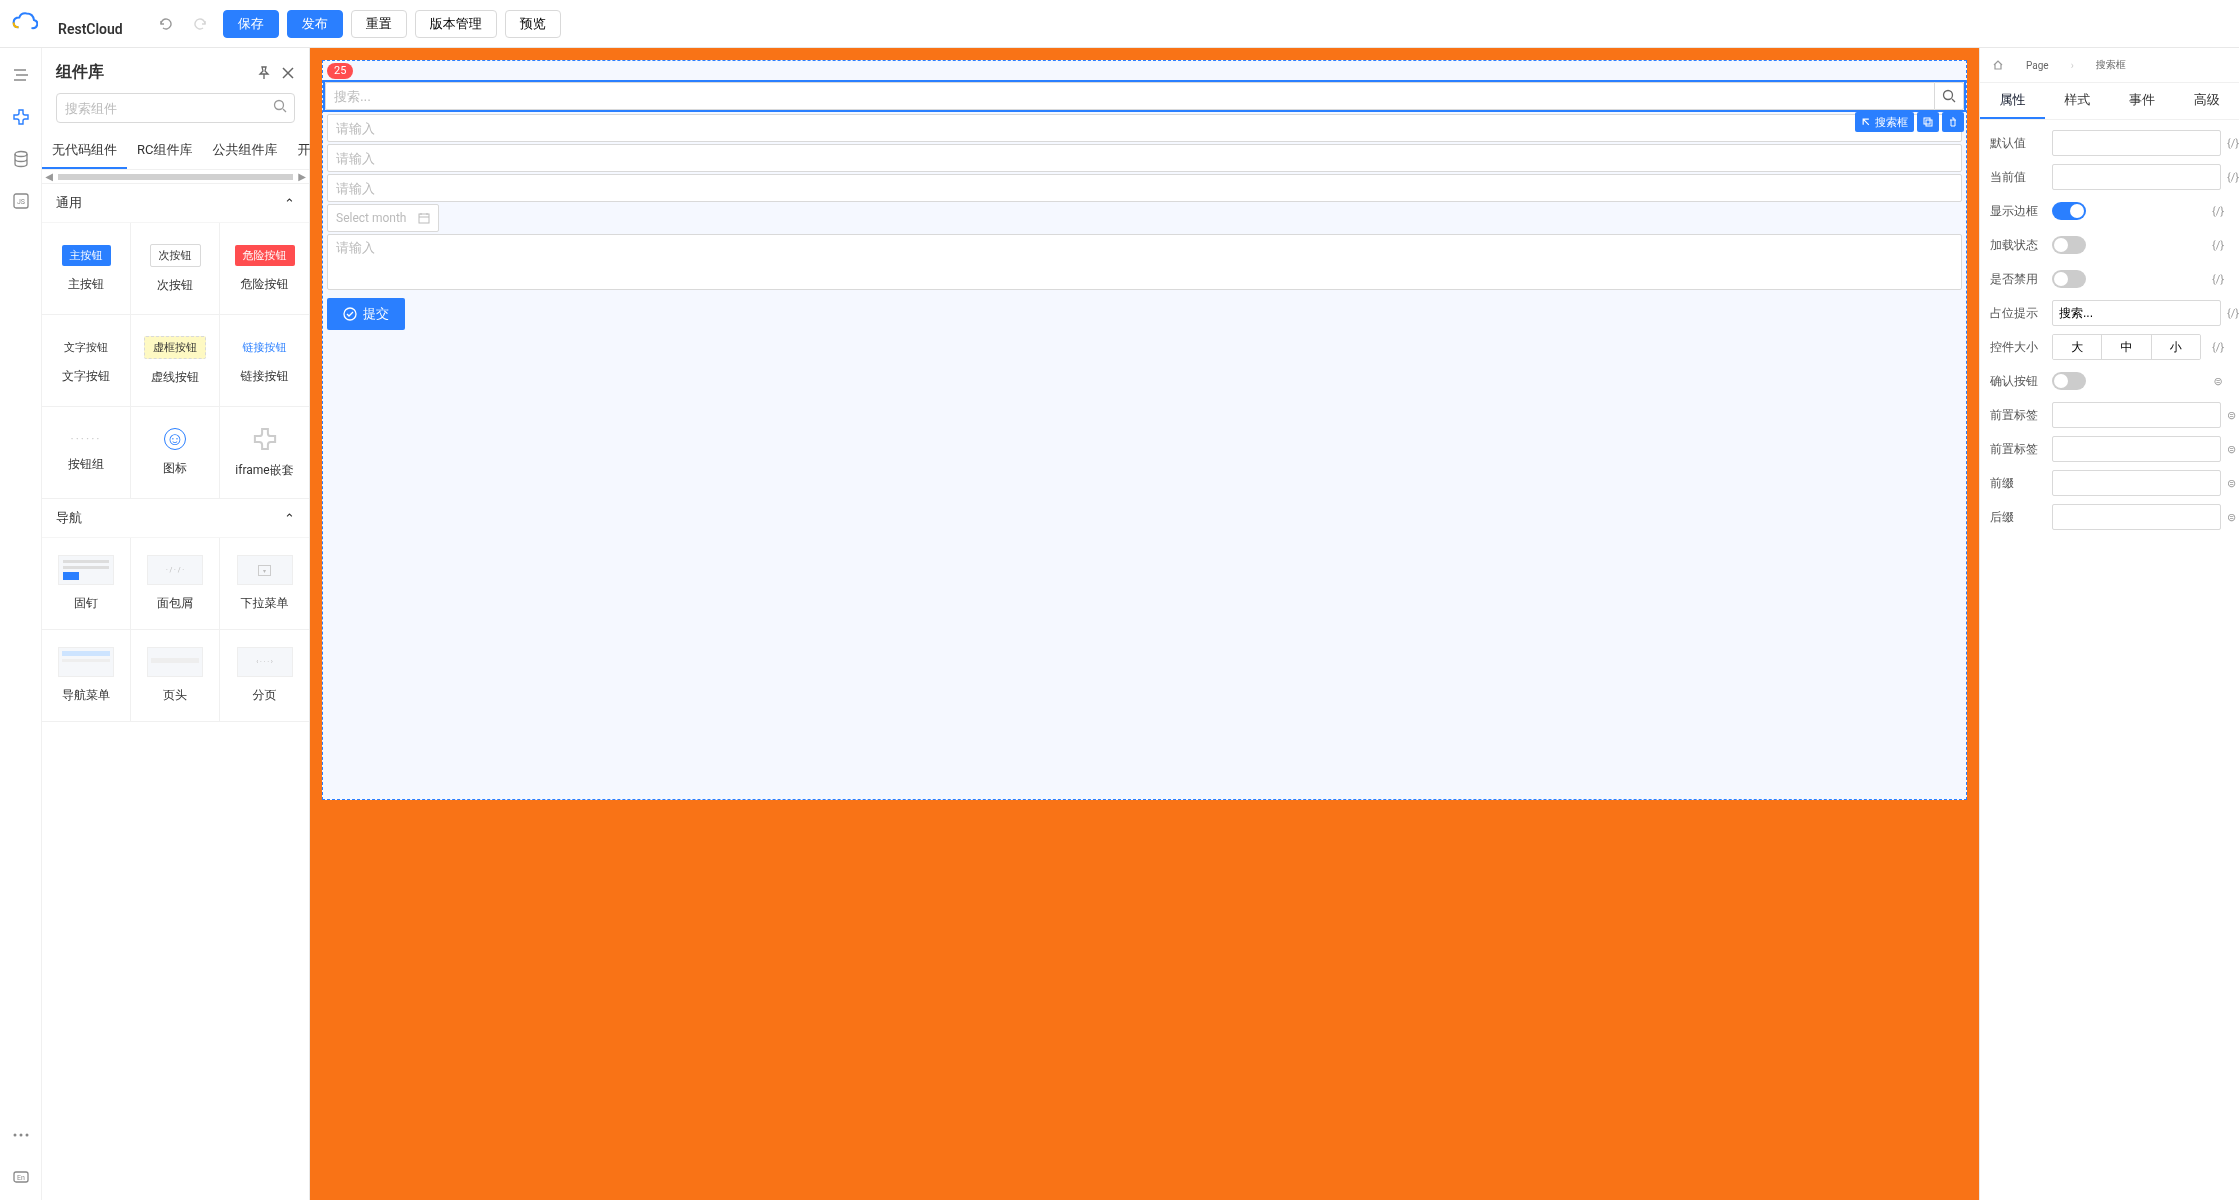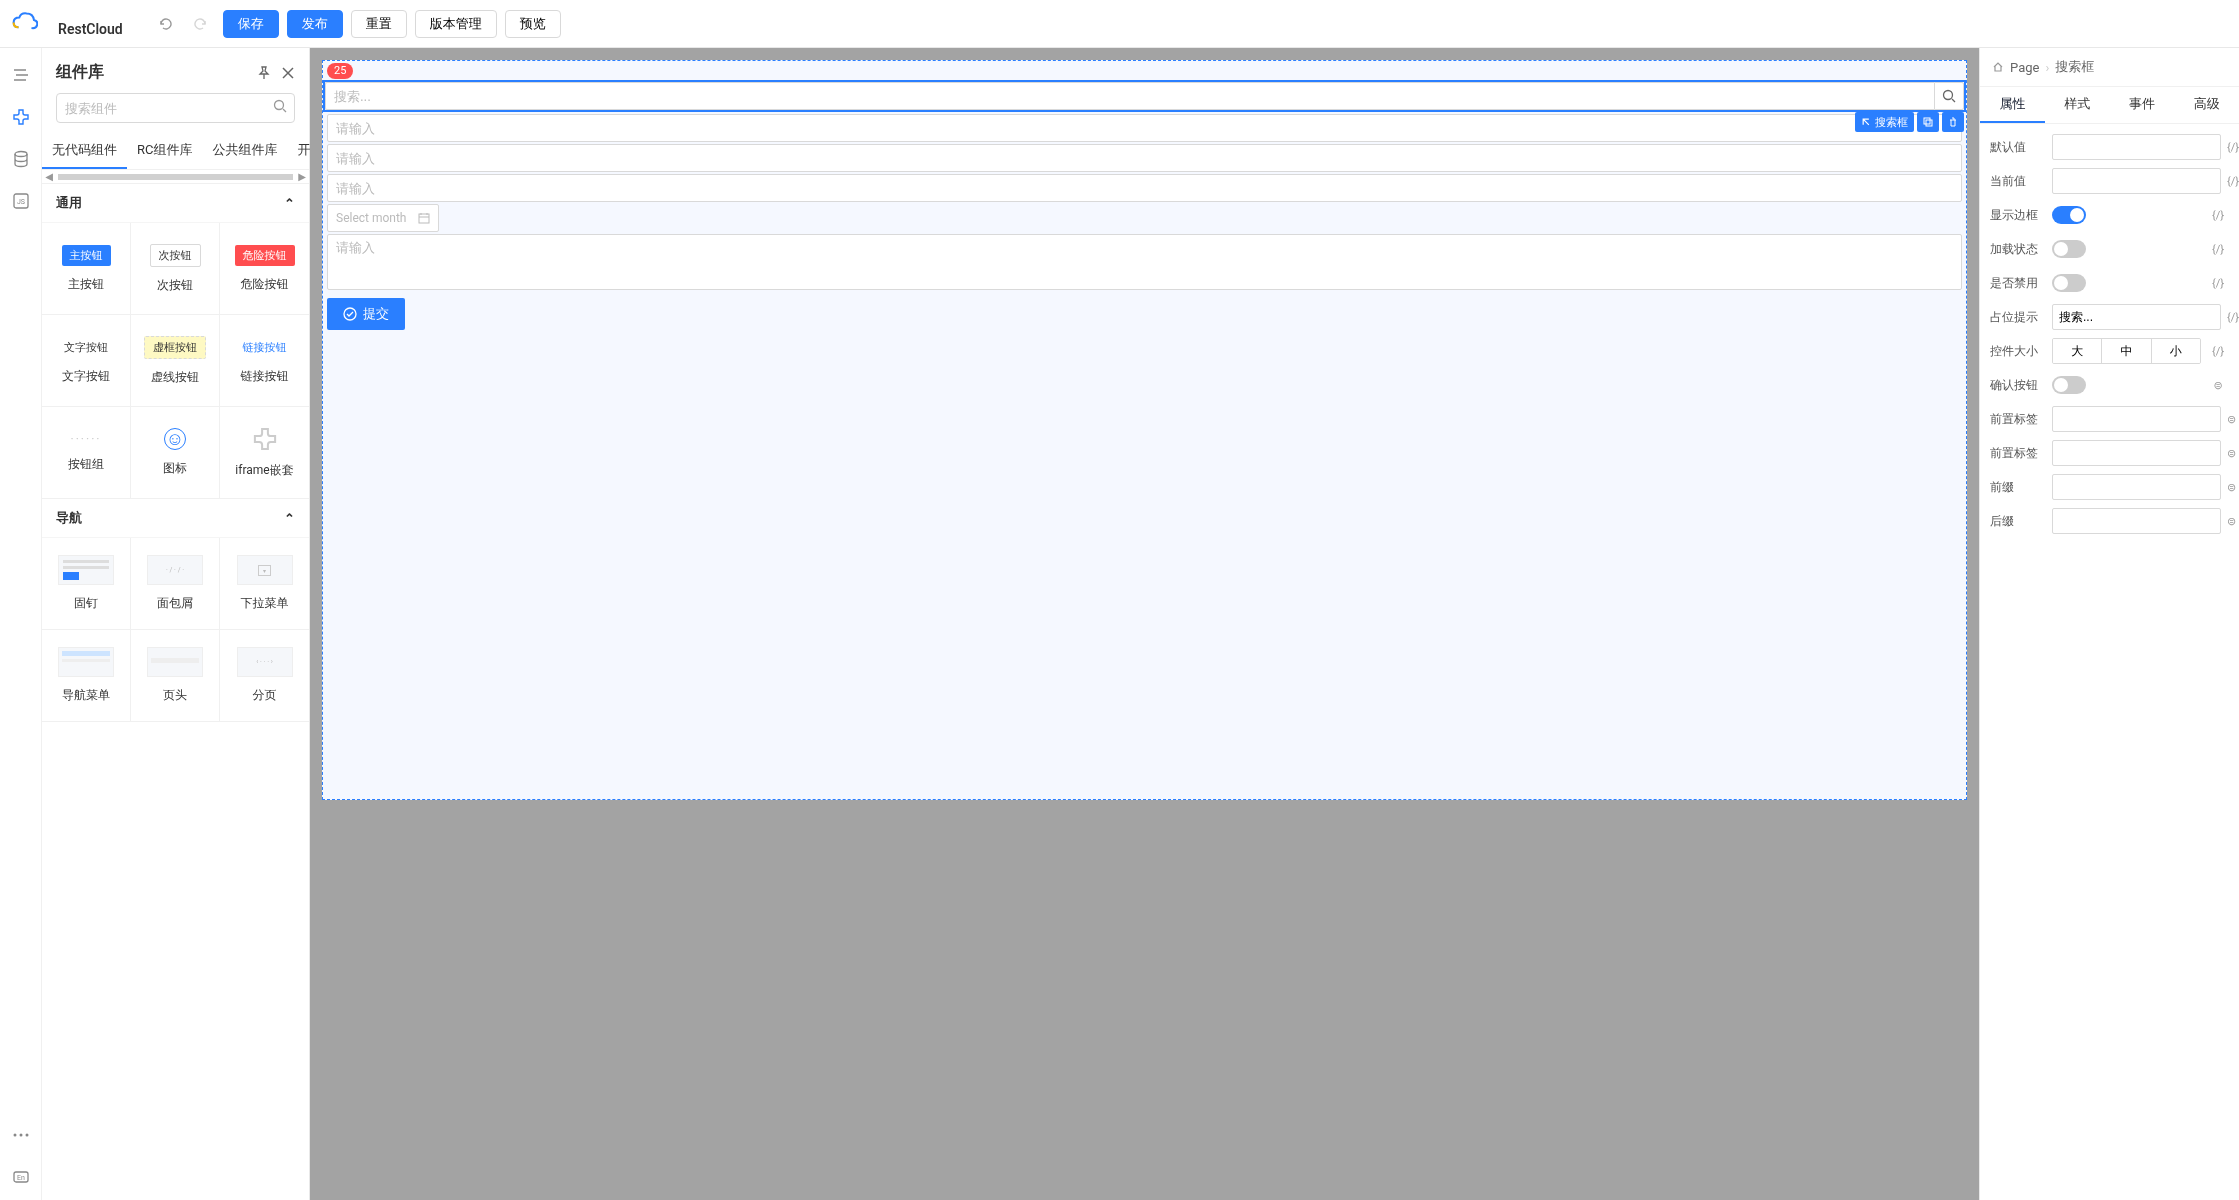--- a/index.html
+++ b/index.html
@@ -41,54 +41,54 @@
 .lib-search { padding: 0 14px 10px; position: relative; }
 .lib-search input { width: 100%; height: 30px; border: 1px solid #d9d9d9; border-radius: 4px; padding: 0 30px 0 8px; font-size: 13px; }
 .lib-search .search-icon { position: absolute; right: 22px; top: 6px; color: #999; }
 .lib-tabs { display: flex; border-bottom: 1px solid #f0f0f0; position: relative; }
 .lib-tab { padding: 8px 10px; font-size: 13px; cursor: pointer; white-space: nowrap; }
 .lib-tab.active { color: #333; border-bottom: 2px solid #2a7fff; font-weight: 500; }
 .lib-tab-scroll { display: flex; align-items: center; height: 14px; border-bottom: 1px solid #f0f0f0; }
 .lib-tab-scroll .arrow { width: 14px; text-align: center; color: #999; font-size: 10px; cursor: pointer; }
 .lib-tab-scroll .bar { flex: 1; height: 6px; background: #d0d0d0; margin: 0 2px; }
 .lib-body { flex: 1; overflow-y: auto; }
-.lib-section-header { display: flex; align-items: center; justify-content: space-between; padding: 10px 14px; font-size: 13px; font-weight: 700; cursor: pointer; border-bottom: 1px solid #f5f5f5; }
+.lib-section-header { display: flex; align-items: center; justify-content: space-between; padding: 10px 14px; font-size: 13px; font-weight: 400; cursor: pointer; border-bottom: 1px solid #f5f5f5; }
 .lib-grid { display: grid; grid-template-columns: repeat(3, 1fr); }
 .lib-cell { border-right: 1px solid #f0f0f0; border-bottom: 1px solid #f0f0f0; height: 92px; display: flex; flex-direction: column; align-items: center; justify-content: center; gap: 10px; cursor: pointer; font-size: 12px; }
 .lib-cell:nth-child(3n) { border-right: none; }
 .mini-btn { padding: 3px 8px; border-radius: 2px; font-size: 11px; }
 .mini-primary { background: #2a7fff; color: #fff; }
 .mini-default { border: 1px solid #d9d9d9; background: #fff; }
 .mini-danger { background: #ff4d4f; color: #fff; }
 .mini-text { color: #333; }
 .mini-dashed { border: 1px dashed #d9d9d9; background: #fef9c3; }
 .mini-link { color: #2a7fff; }
 .mini-dots { color: #ccc; letter-spacing: 2px; }
 .mini-smile { color: #2a7fff; font-size: 18px; border: 1px solid #2a7fff; border-radius: 50%; width: 22px; height: 22px; display: flex; align-items: center; justify-content: center; }
 .mini-puzzle { color: #ccc; font-size: 24px; }
 .mini-thumb { width: 56px; height: 30px; background: #f5f7fa; border: 1px solid #eee; position: relative; font-size: 7px; color: #bbb; display: flex; align-items: center; justify-content: center; overflow: hidden; }
 
 
-.canvas-wrap { flex: 1; background: #a3a3a3; padding: 12px; overflow: auto; position: relative; }
+.canvas-wrap { flex: 1; background: #f97316; padding: 12px; overflow: auto; position: relative; }
 .canvas { border: 1px dashed #2a7fff; background: #f5f8ff; min-height: 740px; position: relative; }
 .canvas-badge { position: absolute; top: 2px; left: 4px; background: #ff4d4f; color: #fff; border-radius: 9px; padding: 0 7px; font-size: 11px; line-height: 16px; z-index: 5; }
 .search-box { display: flex; margin: 3px 2px; position: relative; }
 .search-box.selected { outline: 2px solid #2a7fff; }
 .search-box input { flex: 1; height: 28px; border: 1px solid #d9d9d9; border-right: none; padding: 0 8px; font-size: 13px; border-radius: 2px 0 0 2px; }
 .search-box .search-btn { width: 30px; height: 28px; border: 1px solid #d9d9d9; background: #fff; border-radius: 0 2px 2px 0; display: flex; align-items: center; justify-content: center; color: #666; cursor: pointer; }
 .selection-tools { position: absolute; right: 0; top: 30px; display: flex; gap: 3px; z-index: 10; }
 .sel-tool { background: #2a7fff; color: #fff; height: 20px; padding: 0 6px; border-radius: 2px; display: flex; align-items: center; gap: 4px; font-size: 11px; cursor: pointer; }
 .text-input { width: calc(100% - 8px); height: 28px; border: 1px solid #d9d9d9; margin: 1px 4px; padding: 0 8px; font-size: 13px; border-radius: 2px; background: #fff; }
 .month-input { width: 112px; height: 28px; border: 1px solid #d9d9d9; margin: 1px 4px; padding: 0 8px; font-size: 12px; border-radius: 2px; background: #fff; display: flex; align-items: center; justify-content: space-between; color: #bbb; }
 .textarea-input { width: calc(100% - 8px); height: 56px; border: 1px solid #d9d9d9; margin: 1px 4px; padding: 4px 8px; font-size: 13px; border-radius: 2px; background: #fff; resize: none; }
 .submit-btn { margin: 4px; height: 32px; padding: 0 16px; background: #2a7fff; color: #fff; border: none; border-radius: 2px; display: flex; align-items: center; gap: 6px; font-size: 13px; cursor: pointer; }
 
 
 .props { width: 260px; border-left: 1px solid #e8e8e8; display: flex; flex-direction: column; }
-.breadcrumb { padding: 10px 12px; display: flex; align-items: center; gap: 6px; font-size: 13px; color: #666; border-bottom: 1px solid #f0f0f0; }
+.breadcrumb { padding: 10px 12px; display: flex; align-items: center; gap: 22px; font-size: 10px; color: #666; border-bottom: 1px solid #f0f0f0; }
 .breadcrumb .sep { color: #ccc; }
 .prop-tabs { display: flex; border-bottom: 1px solid #f0f0f0; }
 .prop-tab { flex: 1; text-align: center; padding: 8px 0; font-size: 13px; cursor: pointer; }
 .prop-tab.active { color: #0f172a; border-bottom: 2px solid #2a7fff; }
 .prop-body { flex: 1; overflow-y: auto; padding: 6px 10px; }
 .prop-row { display: flex; align-items: center; min-height: 34px; gap: 6px; }
 .prop-label { width: 56px; font-size: 12px; color: #555; flex-shrink: 0; }
 .prop-input { flex: 1; height: 26px; border: 1px solid #d9d9d9; border-radius: 2px; padding: 0 6px; font-size: 12px; }
 .prop-extra { width: 22px; text-align: center; color: #999; font-size: 11px; cursor: pointer; }
 .switch { width: 34px; height: 18px; background: #ccc; border-radius: 9px; position: relative; cursor: pointer; flex-shrink: 0; }

